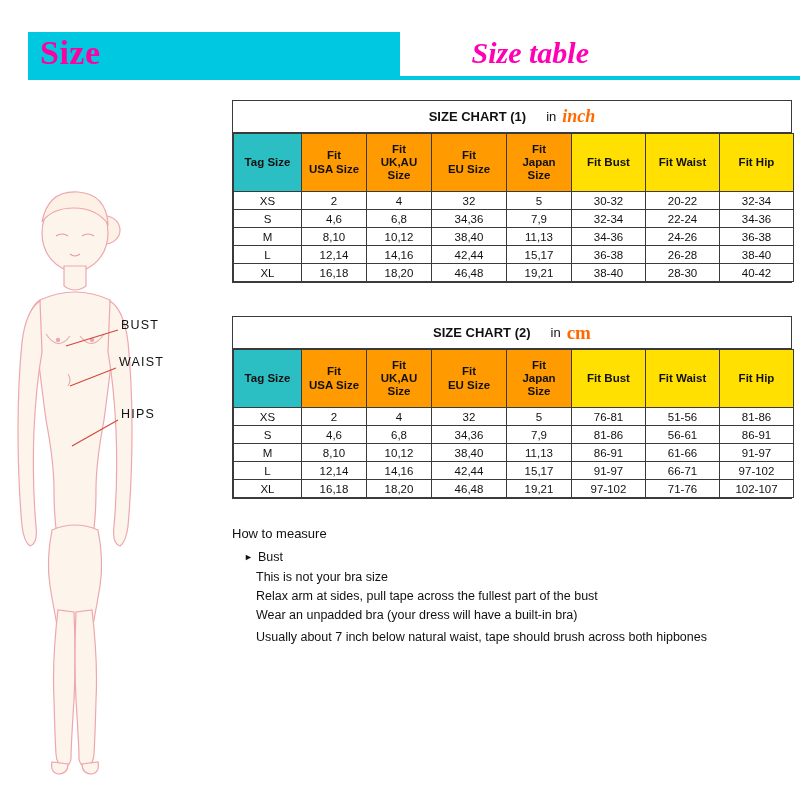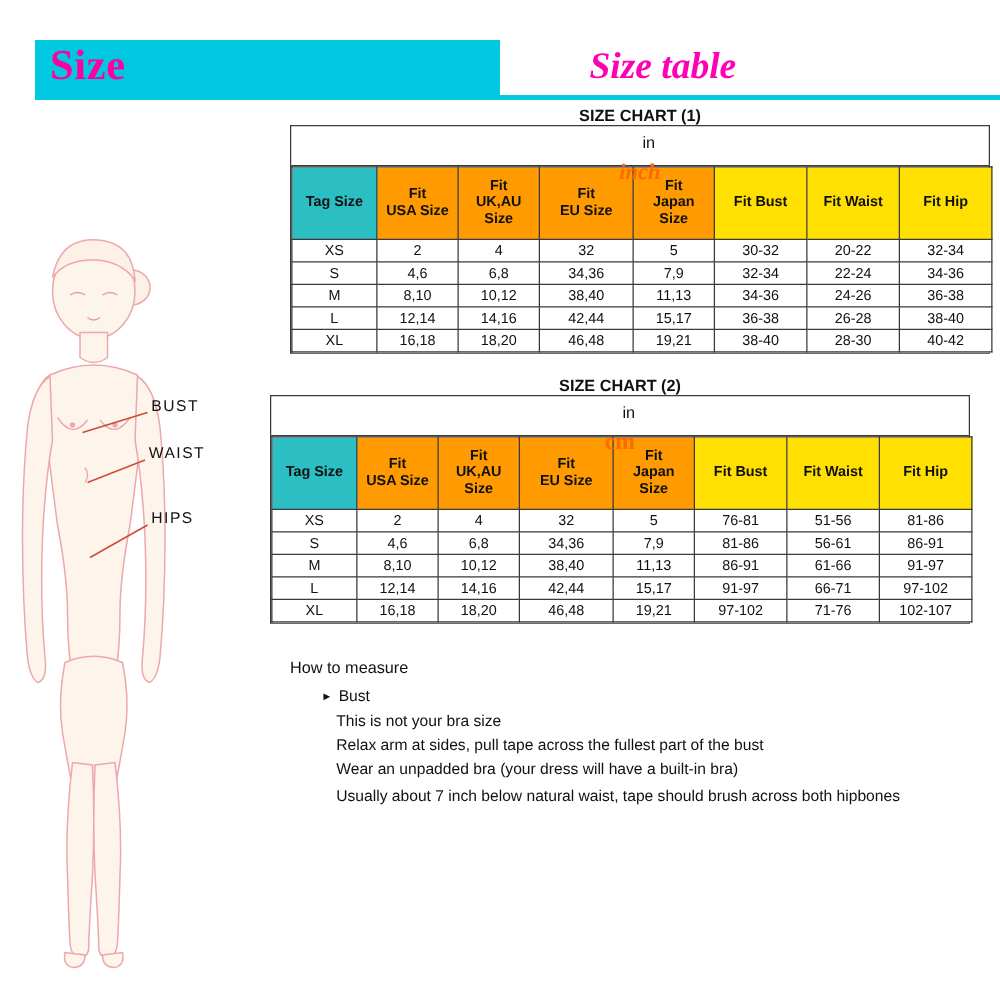--- a/index.html
+++ b/index.html
@@ -78,33 +78,32 @@
   .lbl-waist { left: 119px; top: 265px; }
   .lbl-hips  { left: 121px; top: 317px; }
 
   
   .chart {
     position: absolute;
     border: 1px solid #3a3a3a;
     background: #fff;
   }
   .chart-1 { left: 232px; top: 100px; width: 560px; }
-  .chart-2 { left: 216px; top: 316px; width: 560px; }
+  .chart-2 { left: 232px; top: 316px; width: 560px; }
 
   .chart-title {
     height: 32px;
     border-bottom: 1px solid #3a3a3a;
     display: flex;
     align-items: center;
     justify-content: center;
     font-size: 13px;
     font-weight: bold;
     color: #111;
     gap: 6px;
-    flex-direction: column;
   }
   .chart-title .unit-word {
     font-weight: normal;
     font-size: 13px;
     color: #111;
     margin-left: 14px;
   }
   .chart-title .unit {
     font-family: "Liberation Serif", serif;
     font-style: italic;
@@ -162,21 +161,21 @@
     width: 560px;
     font-size: 12.5px;
     color: #111;
     line-height: 1.55;
   }
   .howto h3 {
     margin: 0 0 4px 0;
     font-size: 13px;
     font-weight: normal;
   }
-  .howto .grp { margin: 0 0 2px 17px; }
+  .howto .grp { margin: 0 0 2px 4px; }
   .howto .bullet {
     margin-left: 8px;
     font-size: 12.5px;
   }
   .howto .bullet .tri {
     color: #111;
     font-size: 9px;
     margin-right: 5px;
     position: relative;
     top: -1px;

